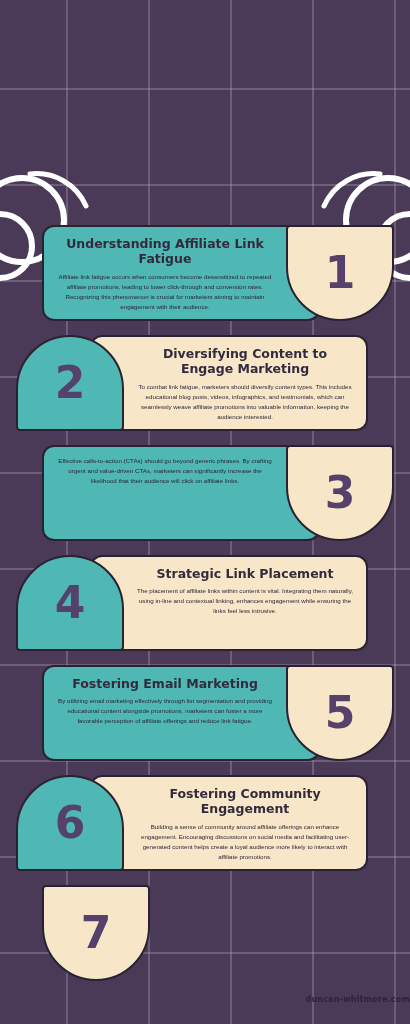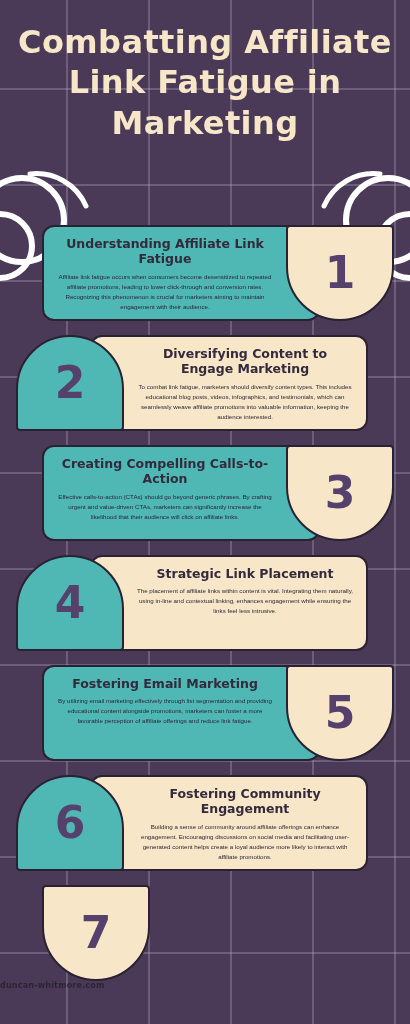--- a/index.html
+++ b/index.html
@@ -135,22 +135,22 @@
     font-weight:700;
     font-size:44px;
     line-height:1;
     color:#55416B;
   }
 
   
   #footer {
     position:absolute;
     left:0; right:0;
-    bottom:32px;
-    text-align:left;
+    bottom:18px;
+    text-align:right;
     z-index:4;
     margin-top:8px;
   }
   #footer span {
     font-family:"DejaVu Sans", sans-serif;
     font-weight:700;
     font-size:8px;
     color:#2C2436;
     letter-spacing:0.2px;
   }
@@ -167,23 +167,20 @@
     <circle cx="30" cy="88" r="32" fill="none" stroke="#FFFFFF" stroke-width="6"></circle>
     <path d="M 60 16 A 54 54 0 0 1 116 48" fill="none" stroke="#FFFFFF" stroke-width="5" stroke-linecap="round"></path>
   </svg>
 
   <svg class="rings rings-right" width="150" height="130" viewBox="0 0 150 130">
     <circle cx="52" cy="62" r="42" fill="none" stroke="#FFFFFF" stroke-width="6"></circle>
     <circle cx="30" cy="88" r="32" fill="none" stroke="#FFFFFF" stroke-width="6"></circle>
     <path d="M 60 16 A 54 54 0 0 1 116 48" fill="none" stroke="#FFFFFF" stroke-width="5" stroke-linecap="round"></path>
   </svg>
 
-  <div id="header">
-    <h1>Combatting Affiliate Link Fatigue in Marketing</h1>
-  </div>
 
   <div id="cards">
       <div class="card odd">
         <div class="card-inner">
           <div class="panel">
             <h2>Understanding Affiliate Link Fatigue</h2>
             <p>Affiliate link fatigue occurs when consumers become desensitized to repeated affiliate promotions, leading to lower click-through and conversion rates. Recognizing this phenomenon is crucial for marketers aiming to maintain engagement with their audience.</p>
           </div>
           <div class="badge">
             <span>1</span>
@@ -197,21 +194,20 @@
           </div>
           <div class="panel">
             <h2>Diversifying Content to Engage Marketing</h2>
             <p>To combat link fatigue, marketers should diversify content types. This includes educational blog posts, videos, infographics, and testimonials, which can seamlessly weave affiliate promotions into valuable information, keeping the audience interested.</p>
           </div>
         </div>
       </div>
       <div class="card odd">
         <div class="card-inner">
           <div class="panel">
-            <h2>Creating Compelling Calls-to-Action</h2>
             <p>Effective calls-to-action (CTAs) should go beyond generic phrases. By crafting urgent and value-driven CTAs, marketers can significantly increase the likelihood that their audience will click on affiliate links.</p>
           </div>
           <div class="badge">
             <span>3</span>
           </div>
         </div>
       </div>
       <div class="card even">
         <div class="card-inner">
           <div class="badge">

